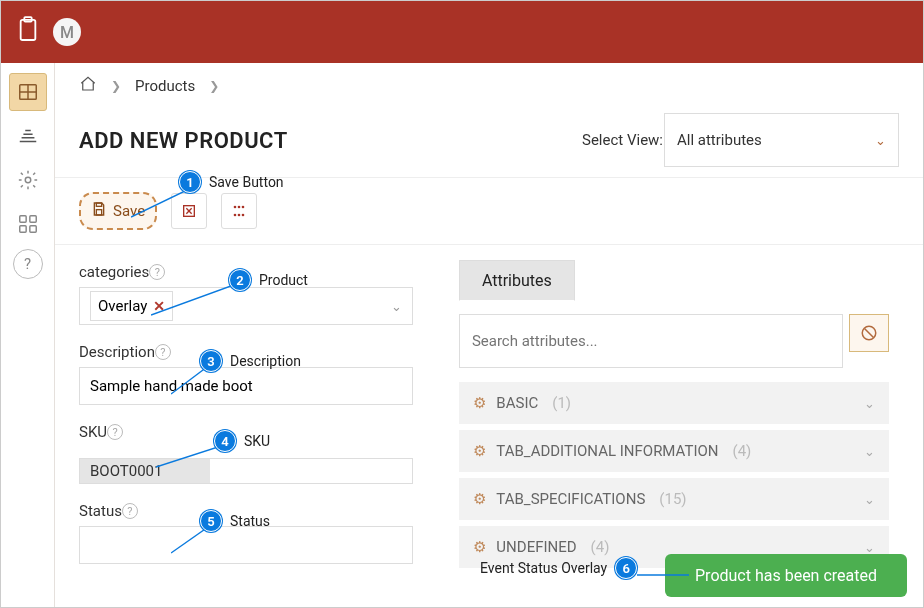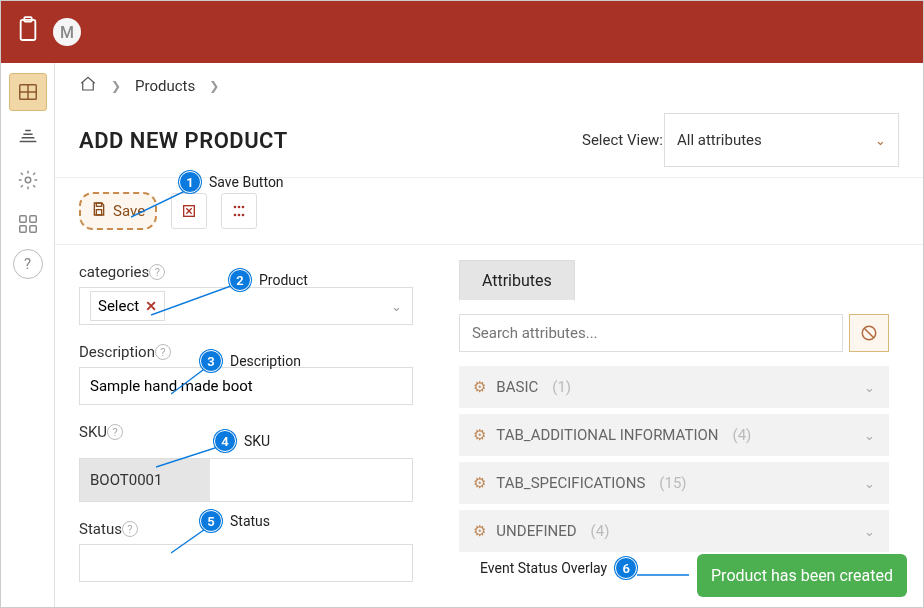--- a/index.html
+++ b/index.html
@@ -44,41 +44,41 @@
   .field-label { font-size: 15px; color: #333; margin-bottom: 6px; display: flex; align-items: center; gap: 0;}
   .help-circ { width: 16px; height: 16px; border-radius: 50%; border: 1px solid #bbb; display: inline-flex; align-items: center; justify-content: center; font-size: 11px; color: #aaa;}
   .field-group { margin-bottom: 18px;}
   
   .cat-box { border: 1px solid #ddd; height: 38px; display: flex; align-items: center; justify-content: space-between; padding: 0 10px; cursor: pointer;}
   .chip { border: 1px solid #ddd; padding: 5px 7px; display: inline-flex; align-items: center; gap: 6px; font-size: 15px;}
   .chip-x { color: #b0392e; font-weight: bold; cursor: pointer; font-size: 14px;}
   .chev { color: #999; font-size: 13px;}
   
   .text-input { width: 100%; height: 38px; border: 1px solid #ddd; padding: 0 10px; font-size: 15px; }
-  .sku-wrap { display: flex; border: 1px solid #ddd; height: 44px; margin-top: 17px;}
+  .sku-wrap { display: flex; border: 1px solid #ddd; height: 26px; margin-top: 17px;}
   .sku-fill { background: #e5e5e5; padding: 0 10px; display:flex; align-items:center; font-size:15px; color:#333; width: 130px;}
   .sku-rest { flex:1; }
   
   .tabs { display: flex; gap: 0; margin-bottom: 14px; margin-left: 10px;}
   .tab { padding: 10px 22px; border: 1px solid #ddd; font-size: 16px; cursor: pointer; background: #f5f5f5; color: #666;}
   .tab.active { background: #e5e5e5; border-bottom: 1px solid #fff; color: #222; position: relative; top: 1px;}
   .tab + .tab { margin-left: -1px;}
   
   .search-row { display: flex; gap: 0; margin: 0 10px 14px 10px;}
-  .search-input { flex:1; height: 38px; border: 1px solid #ddd; padding: 0 12px; font-size: 15px;}
+  .search-input { flex:1; height: 54px; border: 1px solid #ddd; padding: 0 12px; font-size: 15px;}
   .search-btn { width: 40px; height: 38px; border: 1px solid #d8b97b; background: #fdf6ee; margin-left: 6px; display:flex; align-items:center; justify-content:center; cursor:pointer; color: #b26a3d;}
   
   .acc-list { margin: 0 10px; display: flex; flex-direction: column; gap: 6px;}
   .acc-item { background: #f2f2f2; height: 42px; display: flex; align-items:center; justify-content: space-between; padding: 0 14px; cursor:pointer;}
   .acc-left { display: flex; align-items: center; gap: 10px; font-size: 15px; color: #666;}
   .acc-gear { color: #c08a5c; font-size: 15px;}
   .acc-count { color: #bbb; margin-left: 4px;}
   .acc-chev { color: #aaa; font-size: 13px;}
   
-  .toast { position: absolute; right: 16px; bottom: 12px; background: #4caf50; color: #fff; padding: 12px 14px; border-radius: 6px; font-size: 16px;}
+  .toast { position: absolute; right: 16px; bottom: 12px; background: #4caf50; color: #fff; padding: 12px 30px; border-radius: 6px; font-size: 16px;}
   
   .callout { position: absolute; display: flex; align-items: center; gap: 8px; font-size: 14px; color: #222; z-index: 50; pointer-events: none;}
   .callnum { width: 22px; height: 22px; border-radius: 11px; background: #0a7ade; color: #fff; display: flex; align-items: center; justify-content: center; font-size: 13px; font-weight: 600; border: 1px solid #fff; box-shadow: 0 0 0 1px #0a7ade;}
   
   svg.line { position: absolute; pointer-events: none; z-index: 40;}
   svg.line line { stroke: #0a7ade; stroke-width: 1.4;}
 </style>
 </head>
 <body>
 
@@ -183,21 +183,21 @@
     <div class="cols">
 
       <div class="col-left">
         <div class="field-group">
           <div class="field-label">
               <span>categories</span>
               <span class="help-circ">?</span>
             </div>
           <div class="cat-box">
             <span class="chip">
-              <span>Select</span>
+              <span>Overlay</span>
               <span class="chip-x">✕</span>
             </span>
             <span class="chev">⌄</span>
           </div>
         </div>
 
         <div class="field-group">
           <div class="field-label">
               <span>Description</span>
               <span class="help-circ">?</span>

